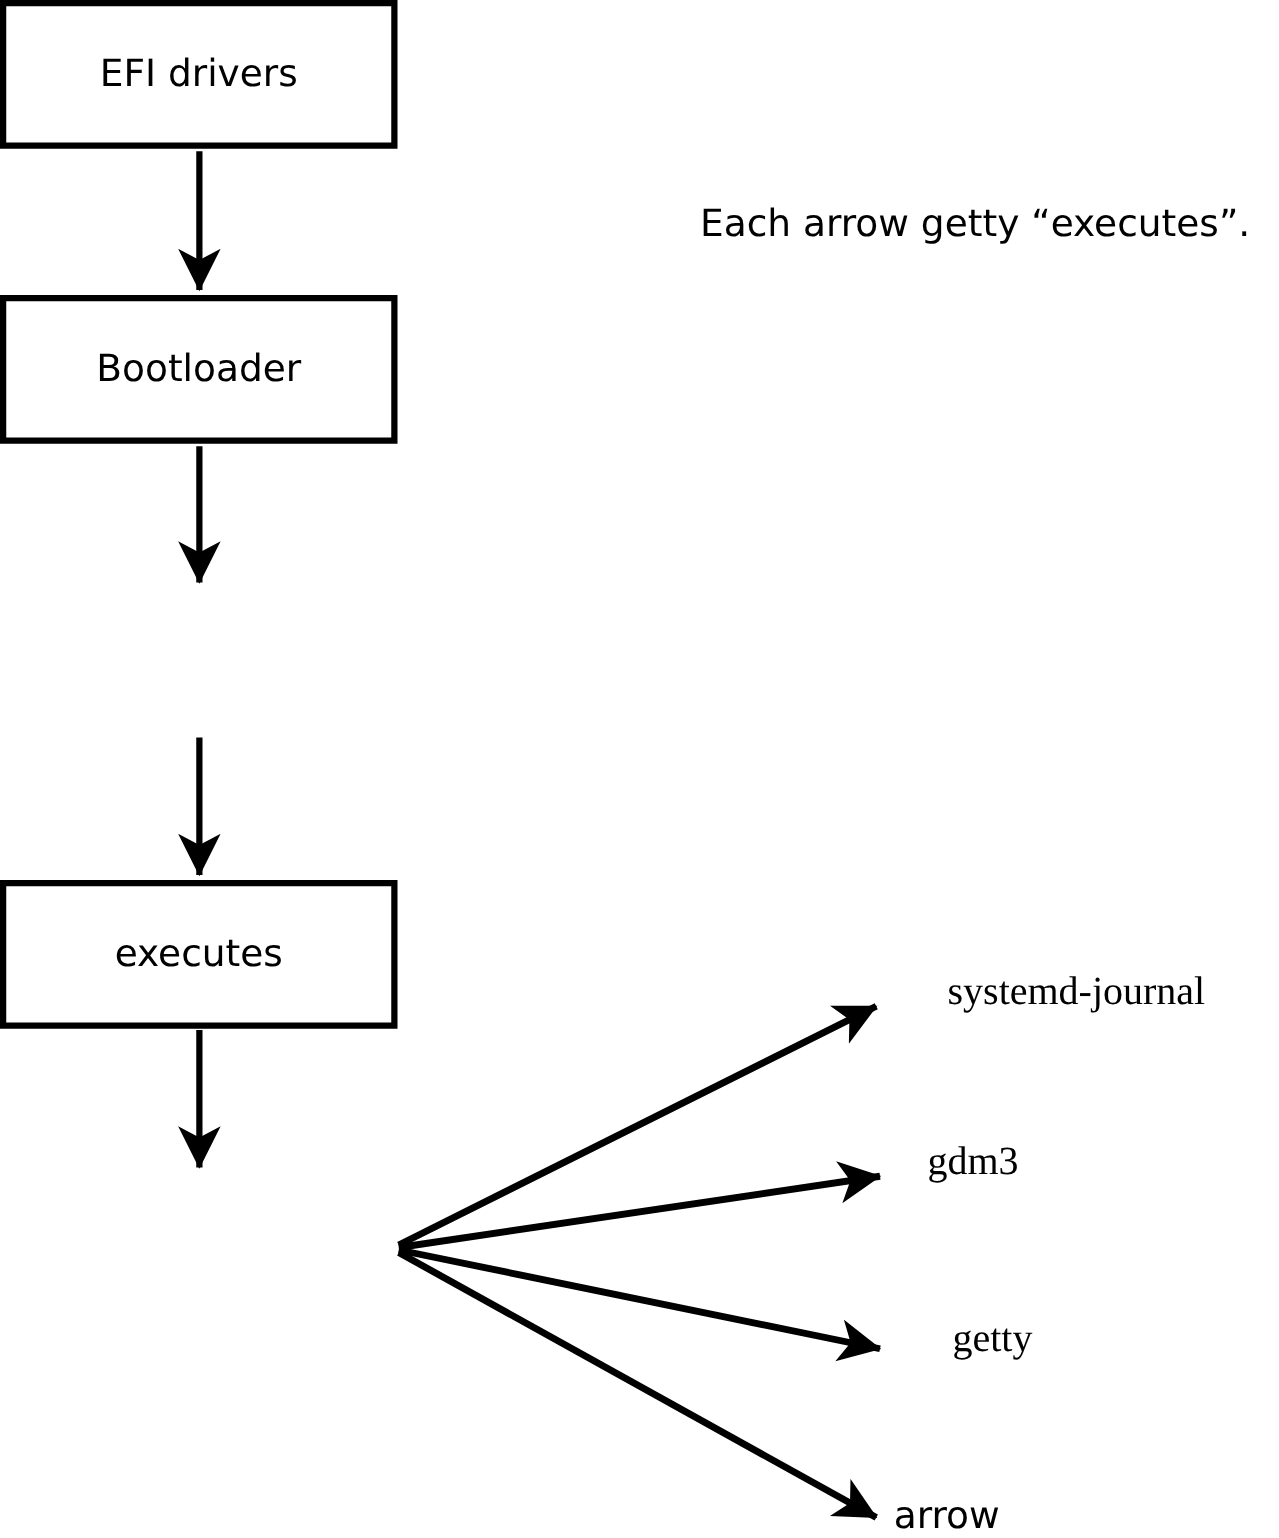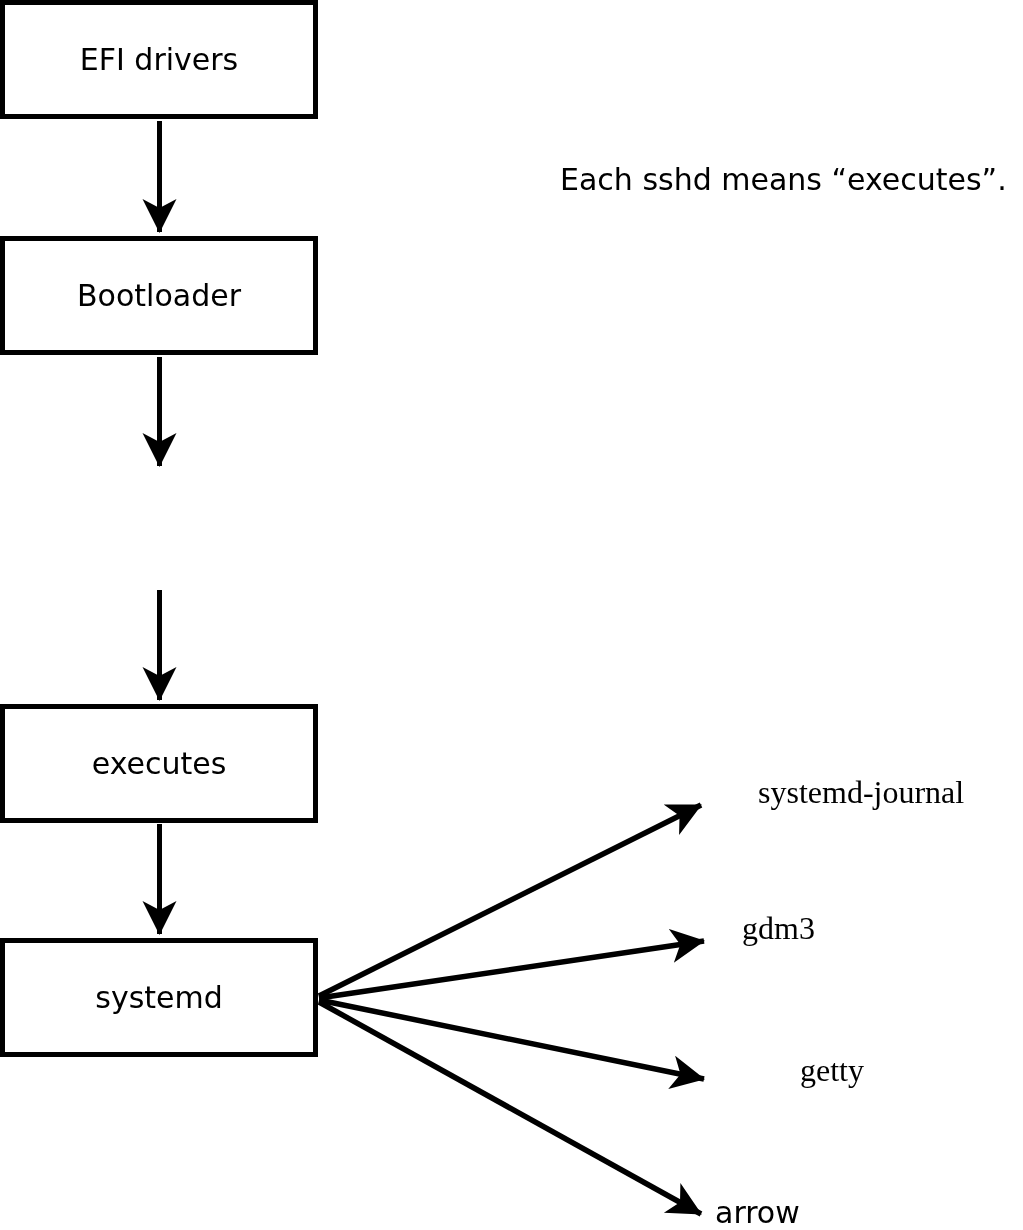--- a/index.html
+++ b/index.html
@@ -87,24 +87,21 @@
 
   <div class="node-box" style="top:0px">
     <span class="node-label">EFI drivers</span>
   </div>
   <div class="node-box" style="top:236px">
     <span class="node-label">Bootloader</span>
   </div>
   <div class="node-box" style="top:704px">
     <span class="node-label">executes</span>
   </div>
-  <div class="node-box" style="top:938px">
-    <span class="node-label">systemd</span>
-  </div>
 
-  <div class="note">Each sshd means “executes”.</div>
+  <div class="note">Each arrow getty “executes”.</div>
 
   <div class="spawn-label mono" style="left:722px; top:776px">systemd-journal</div>
   <div class="spawn-label mono" style="left:706px; top:912px">gdm3</div>
-  <div class="spawn-label mono" style="left:764px; top:1054px">getty</div>
+  <div class="spawn-label mono" style="left:726px; top:1054px">getty</div>
   <div class="spawn-label sans" style="left:715px; top:1198px">arrow</div>
 
 </div>
 
 </body></html>

